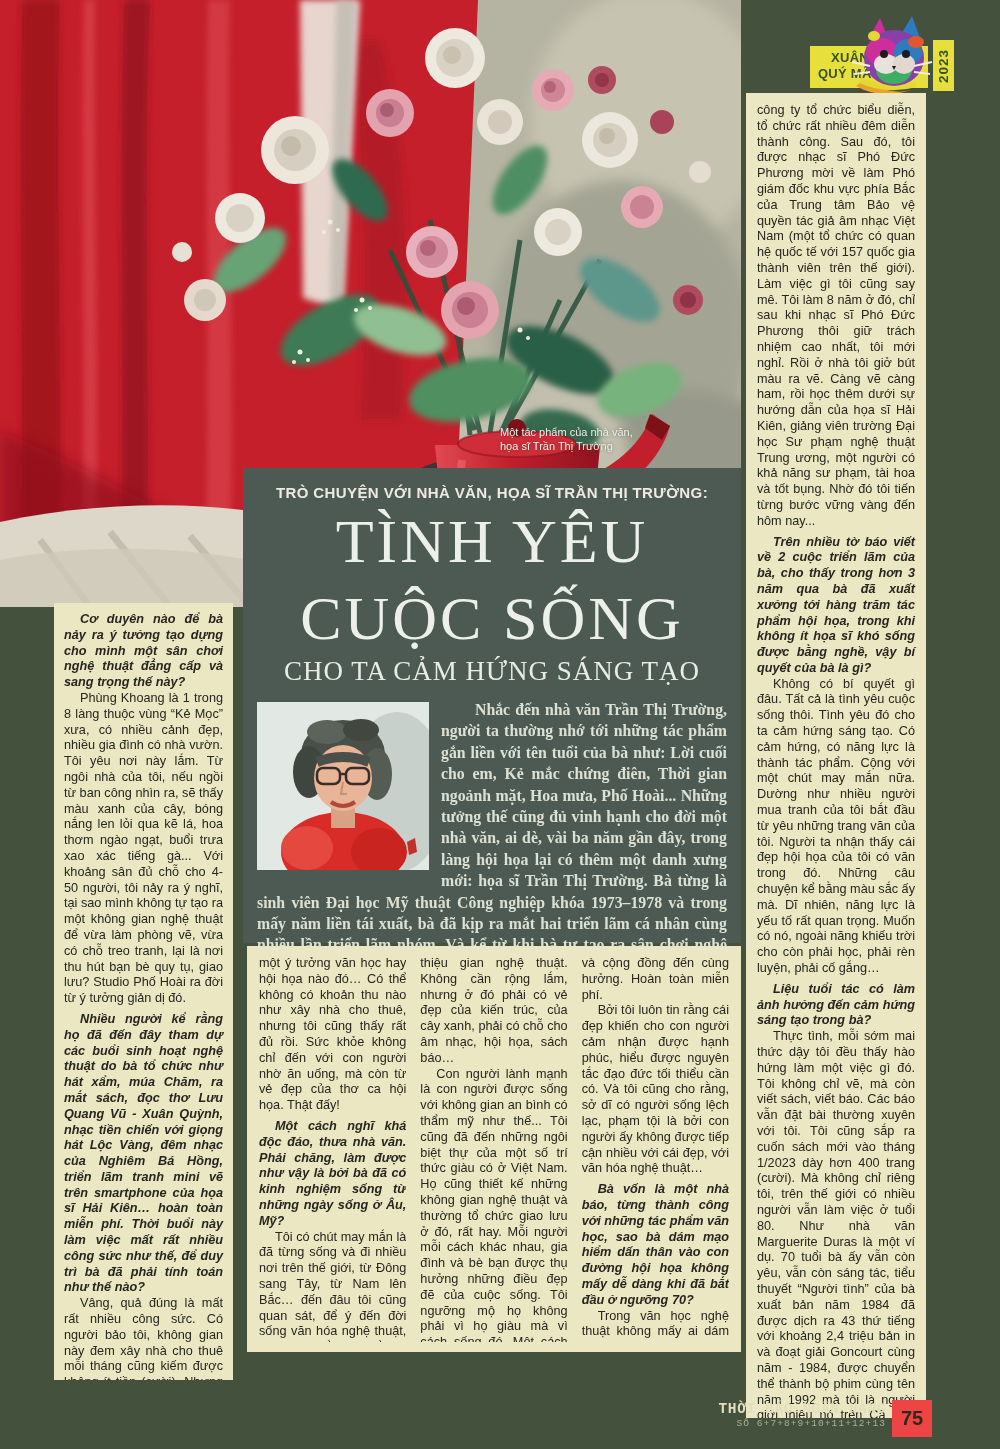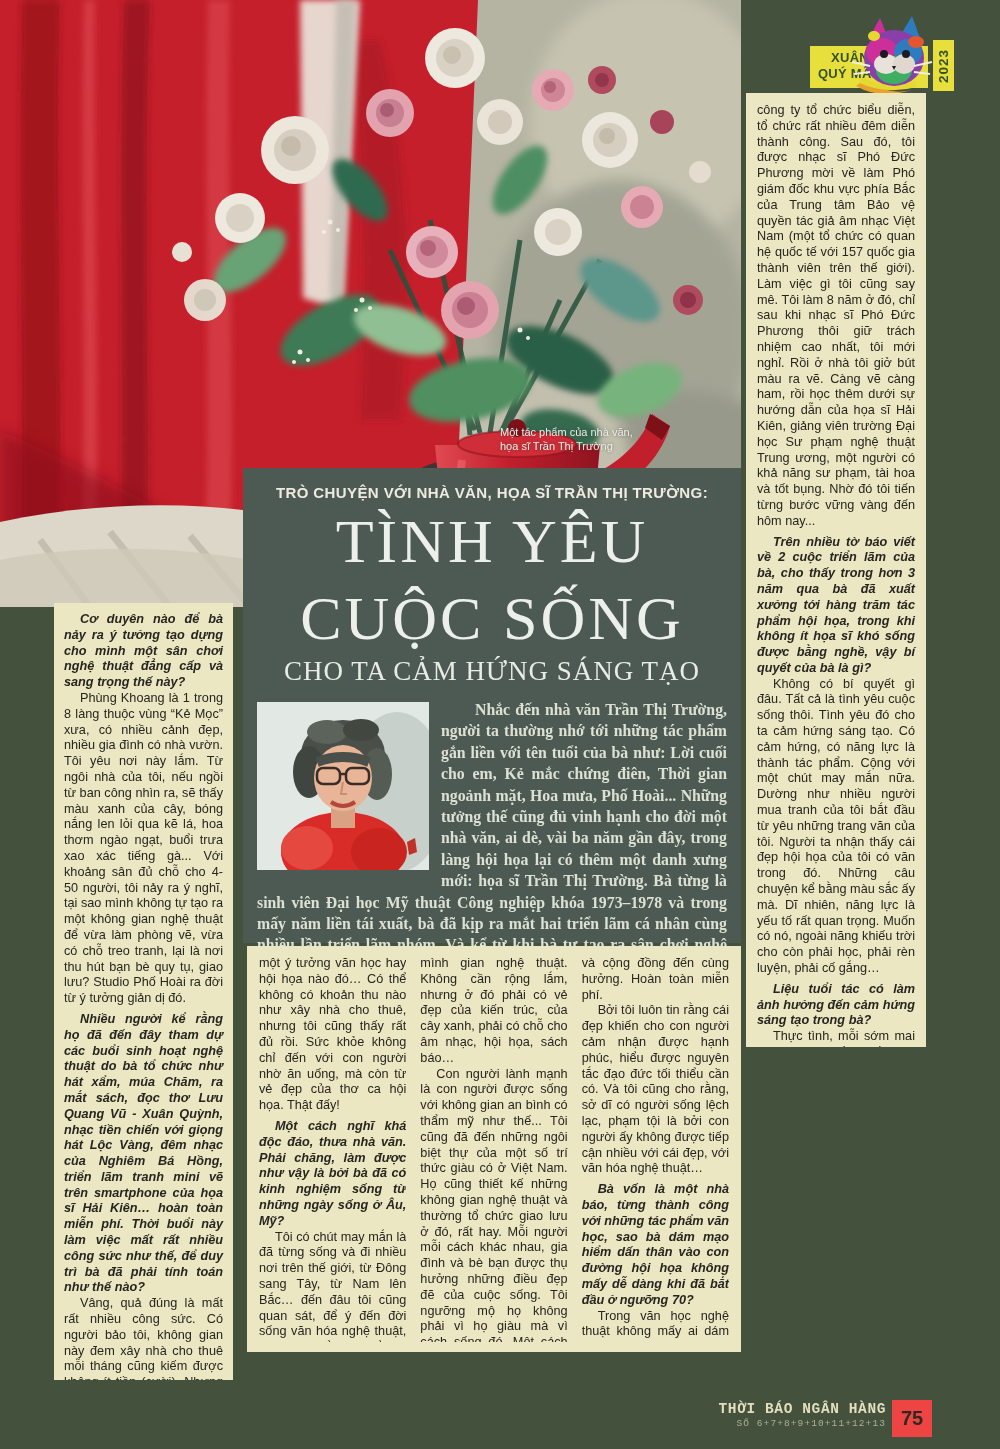--- a/index.html
+++ b/index.html
@@ -1,20 +1,20 @@
 <!DOCTYPE html>
 <html><head>
 <meta charset="utf-8">
 <style>
   html,body{margin:0;padding:0;background:#2e372b;}
   .page{position:relative;width:1000px;height:1449px;background:#44513d;overflow:hidden;
         font-family:"Liberation Sans",sans-serif;}
   .panel{position:absolute;background:#ebe7c3;box-sizing:border-box;overflow:hidden;}
   .left-col{left:54px;top:603px;width:179px;height:777px;padding:9px 10px;}
-  .right-col{left:746px;top:93px;width:180px;height:954px;padding:10px 11px;}
+  .right-col{left:746px;top:93px;width:180px;height:1325px;padding:10px 11px;}
   .main-cols{left:247px;top:946px;width:494px;height:406px;padding:10px 12px;display:flex;gap:14px;}
   .main-cols .col{flex:1;overflow:hidden;}
   .body-text{font-size:12.7px;line-height:15.8px;color:#26251f;text-align:justify;}
   .body-text p{margin:0;}
   .body-text p.q{font-weight:bold;font-style:italic;margin-top:5px;text-indent:16px;}
   .body-text p.a{text-indent:16px;}
   .body-text p.c{text-indent:0;}
   .painting{position:absolute;left:0;top:0;width:741px;height:607px;}
   .caption{position:absolute;left:500px;top:425px;width:235px;text-align:left;
            color:#eceee6;font-size:11px;line-height:14px;text-shadow:0 0 3px rgba(60,60,60,.6);}
@@ -246,21 +246,21 @@
     <p class="a">Vâng, quả đúng là mất rất nhiều công sức. Có người bảo tôi, không gian này đem xây nhà cho thuê mỗi tháng cũng kiếm được không ít tiền (cười). Nhưng tôi nghĩ, con người không chỉ cần khỏe mạnh thân xác, mà còn cần phải khỏe mạnh cả tinh thần. Trong không gian này, nghệ thuật đã đem đến cho tôi điều đó. Rất nhiều cảm hứng sáng tạo được nảy sinh từ đây. Tiếng chim hót, tiếng gà gáy, tiếng gió vi vút qua tán lá kia, hạt nắng rơi bên thềm này… đều đã gợi cho tôi</p>
   </div>
 
   <div class="panel main-cols body-text">
     <div class="col">
       <p class="c">một ý tưởng văn học hay hội họa nào đó… Có thể không có khoản thu nào như xây nhà cho thuê, nhưng tôi cũng thấy rất đủ rồi. Sức khỏe không chỉ đến với con người nhờ ăn uống, mà còn từ vẻ đẹp của thơ ca hội họa. Thật đấy!</p>
       <p class="q">Một cách nghĩ khá độc đáo, thưa nhà văn. Phải chăng, làm được như vậy là bởi bà đã có kinh nghiệm sống từ những ngày sống ở Âu, Mỹ?</p>
       <p class="a">Tôi có chút may mắn là đã từng sống và đi nhiều nơi trên thế giới, từ Đông sang Tây, từ Nam lên Bắc… đến đâu tôi cũng quan sát, để ý đến đời sống văn hóa nghệ thuật, cách thức tổ chức để con người được hưởng thụ văn hóa. Tôi luôn hỏi: “Tại sao họ lại văn minh thế?”. Ở Mỹ - nơi gia đình con gái tôi đang sống, hay ở Pháp - nơi tôi đã đến nhiều lần, hay ở Sophia (Bulgaria) - nơi tôi đã sống suốt thời tuổi trẻ người ta cũng lựa chọn để sống trong những</p>
     </div>
     <div class="col">
-      <p class="c">mình gian nghệ thuật. Không cần rộng lắm, nhưng ở đó phải có vẻ đẹp của kiến trúc, của cây xanh, phải có chỗ cho âm nhạc, hội họa, sách báo…</p>
+      <p class="c">thiệu gian nghệ thuật. Không cần rộng lắm, nhưng ở đó phải có vẻ đẹp của kiến trúc, của cây xanh, phải có chỗ cho âm nhạc, hội họa, sách báo…</p>
       <p class="a">Con người lành mạnh là con người được sống với không gian an bình có thẩm mỹ như thế... Tôi cũng đã đến những ngôi biệt thự của một số trí thức giàu có ở Việt Nam. Họ cũng thiết kế những không gian nghệ thuật và thường tổ chức giao lưu ở đó, rất hay. Mỗi người mỗi cách khác nhau, gia đình và bè bạn được thụ hưởng những điều đẹp đẽ của cuộc sống. Tôi ngưỡng mộ họ không phải vì họ giàu mà vì cách sống đó. Một cách sống đem lại cho con người sự hài hòa và các ứng xử đạo đức. Nhưng, tôi hiểu với hoàn cảnh chung của đa số, nhiều người muốn thế, biết thế cũng không thực hiện được, nên tôi dùng không gian của mình để tổ chức các buổi giao lưu nghệ thuật cho bạn bè</p>
     </div>
     <div class="col">
       <p class="c">và cộng đồng đến cùng hưởng. Hoàn toàn miễn phí.</p>
       <p class="a">Bởi tôi luôn tin rằng cái đẹp khiến cho con người cảm nhận được hạnh phúc, hiểu được nguyên tắc đạo đức tối thiểu cần có. Và tôi cũng cho rằng, sở dĩ có người sống lệch lạc, phạm tội là bởi con người ấy không được tiếp cận nhiều với cái đẹp, với văn hóa nghệ thuật…</p>
       <p class="q">Bà vốn là một nhà báo, từng thành công với những tác phẩm văn học, sao bà dám mạo hiểm dấn thân vào con đường hội họa không mấy dễ dàng khi đã bắt đầu ở ngưỡng 70?</p>
       <p class="a">Trong văn học nghệ thuật không mấy ai dám nhận 2 chữ “thành công”. Thành công của hôm nay, ngay lập tức ngày mai nó sẽ trở thành quá vãng... Người nghệ sĩ luôn nhìn về phía trước, còn sống là còn tìm tòi. Tôi cầm sổ hưu hôm trước thì hôm sau tôi nhận chức Phó giám đốc một</p>
     </div>
   </div>
 

